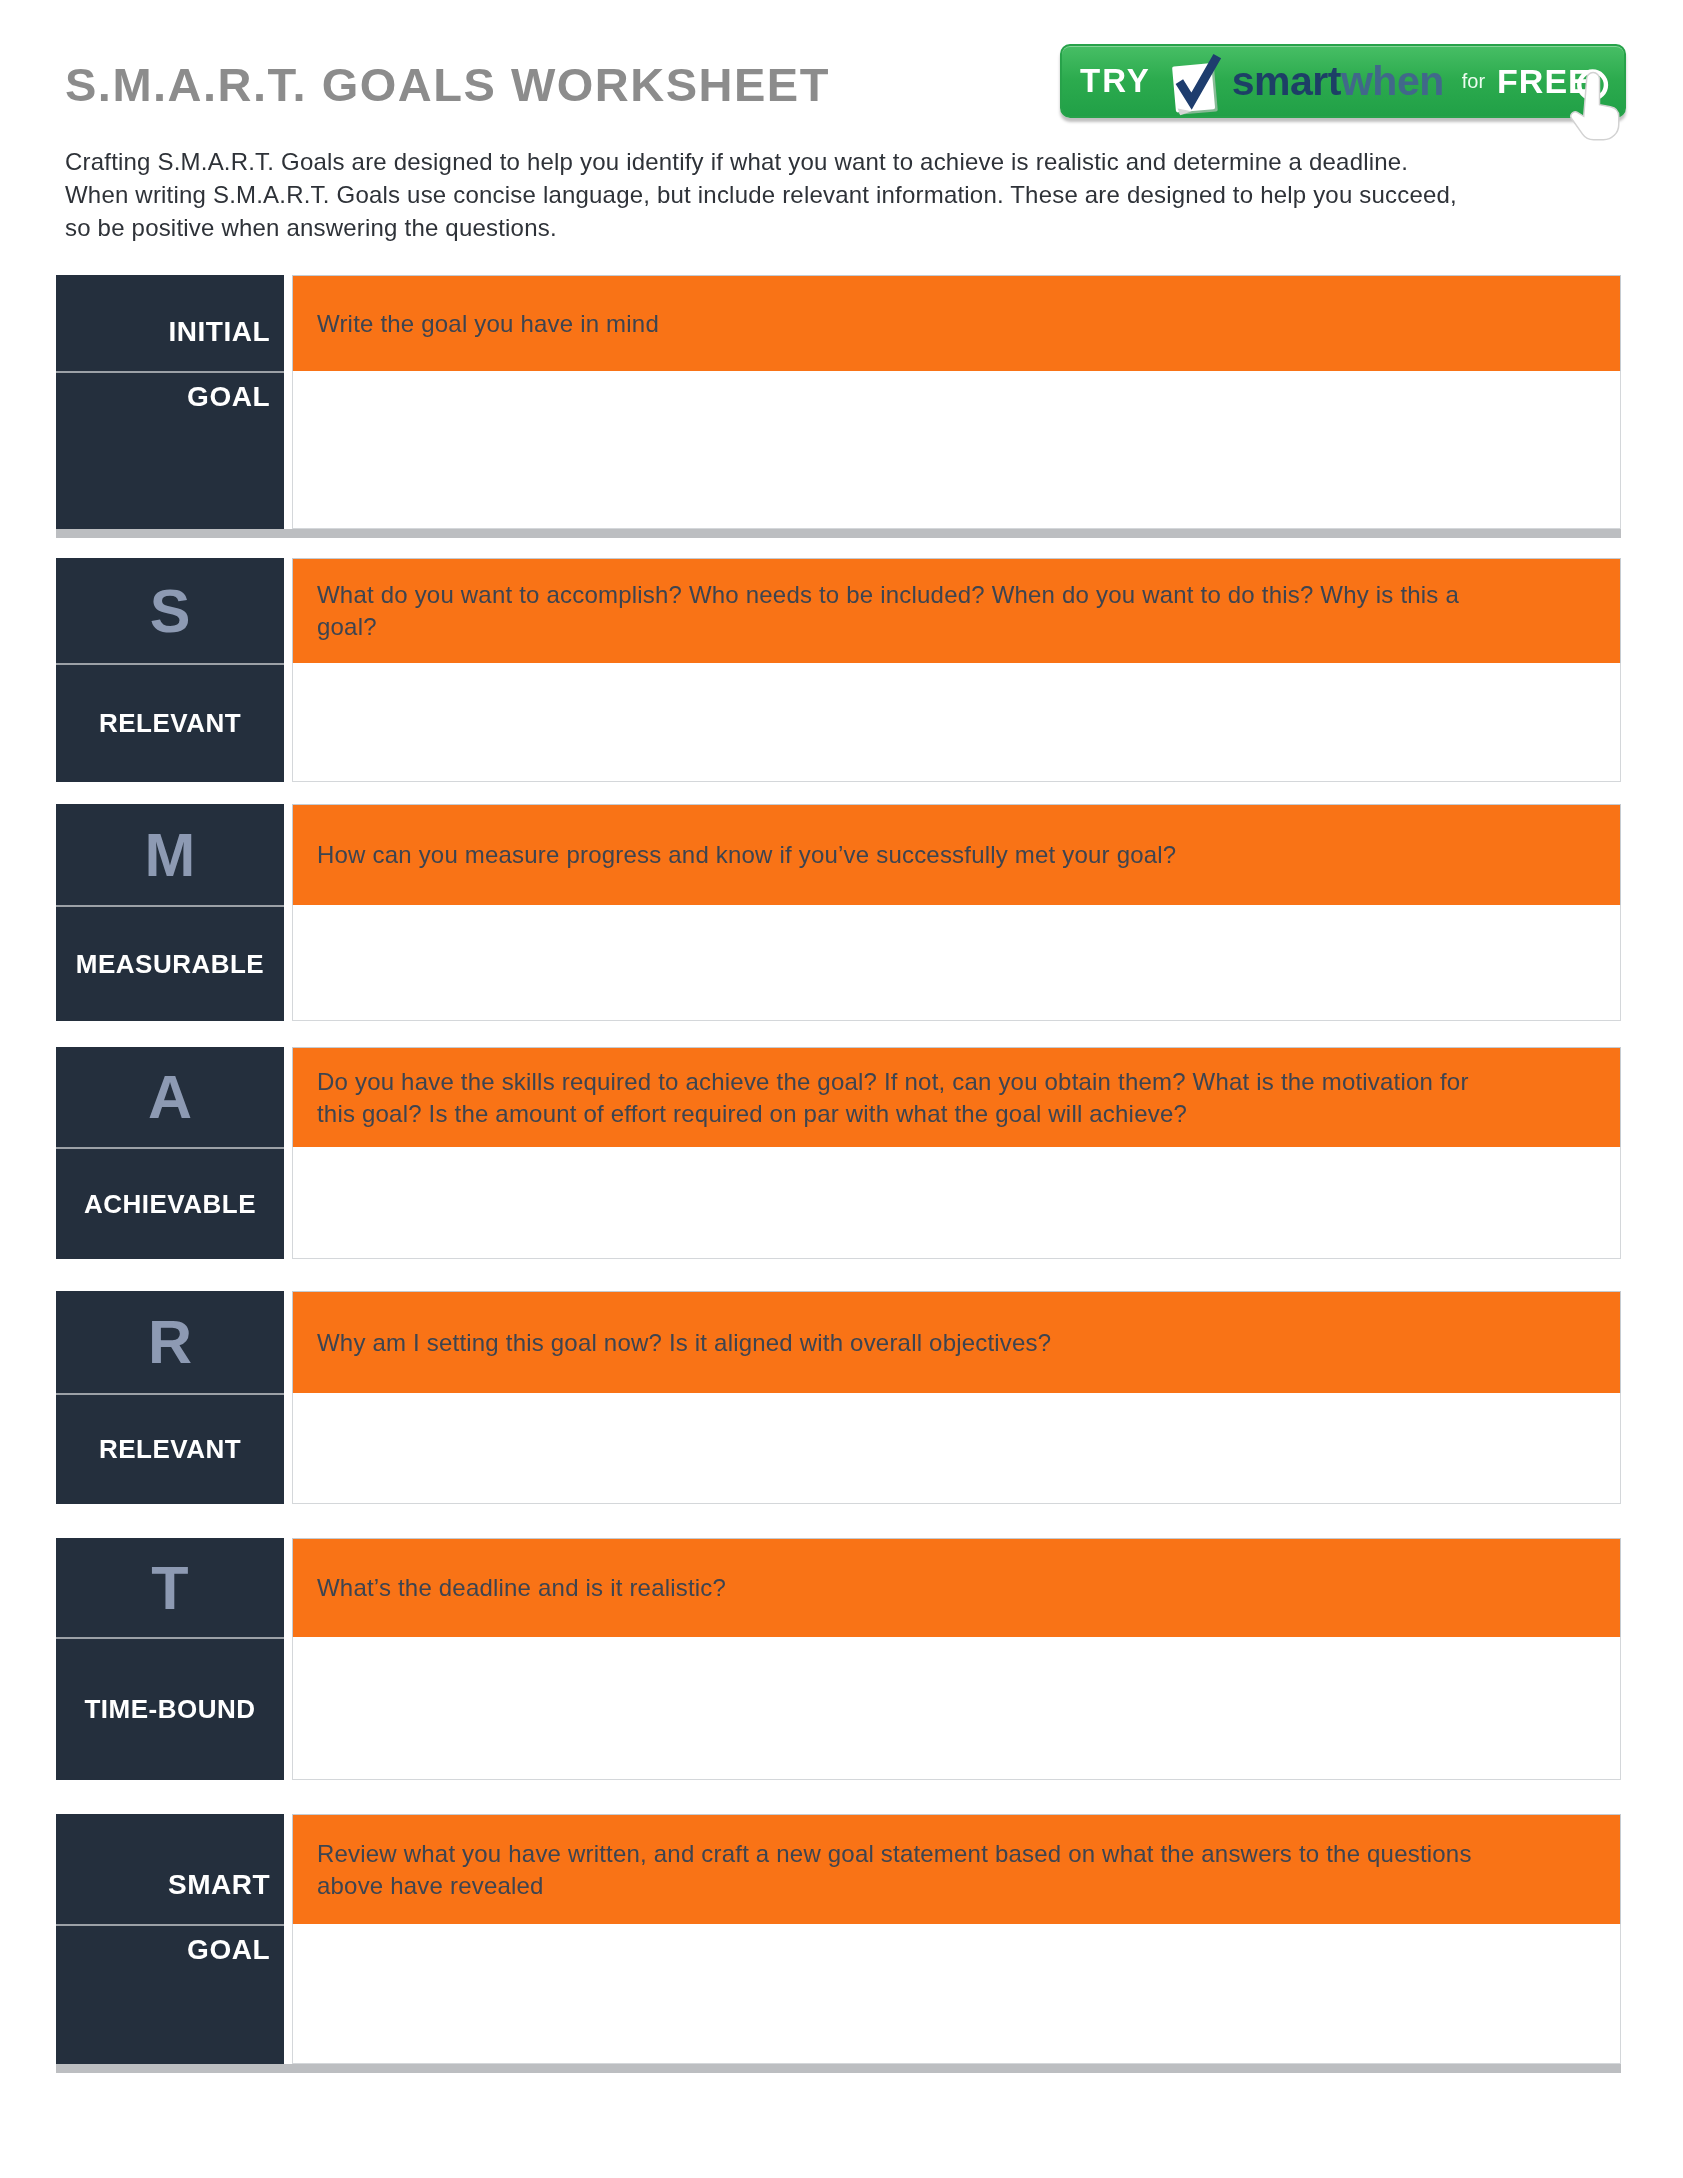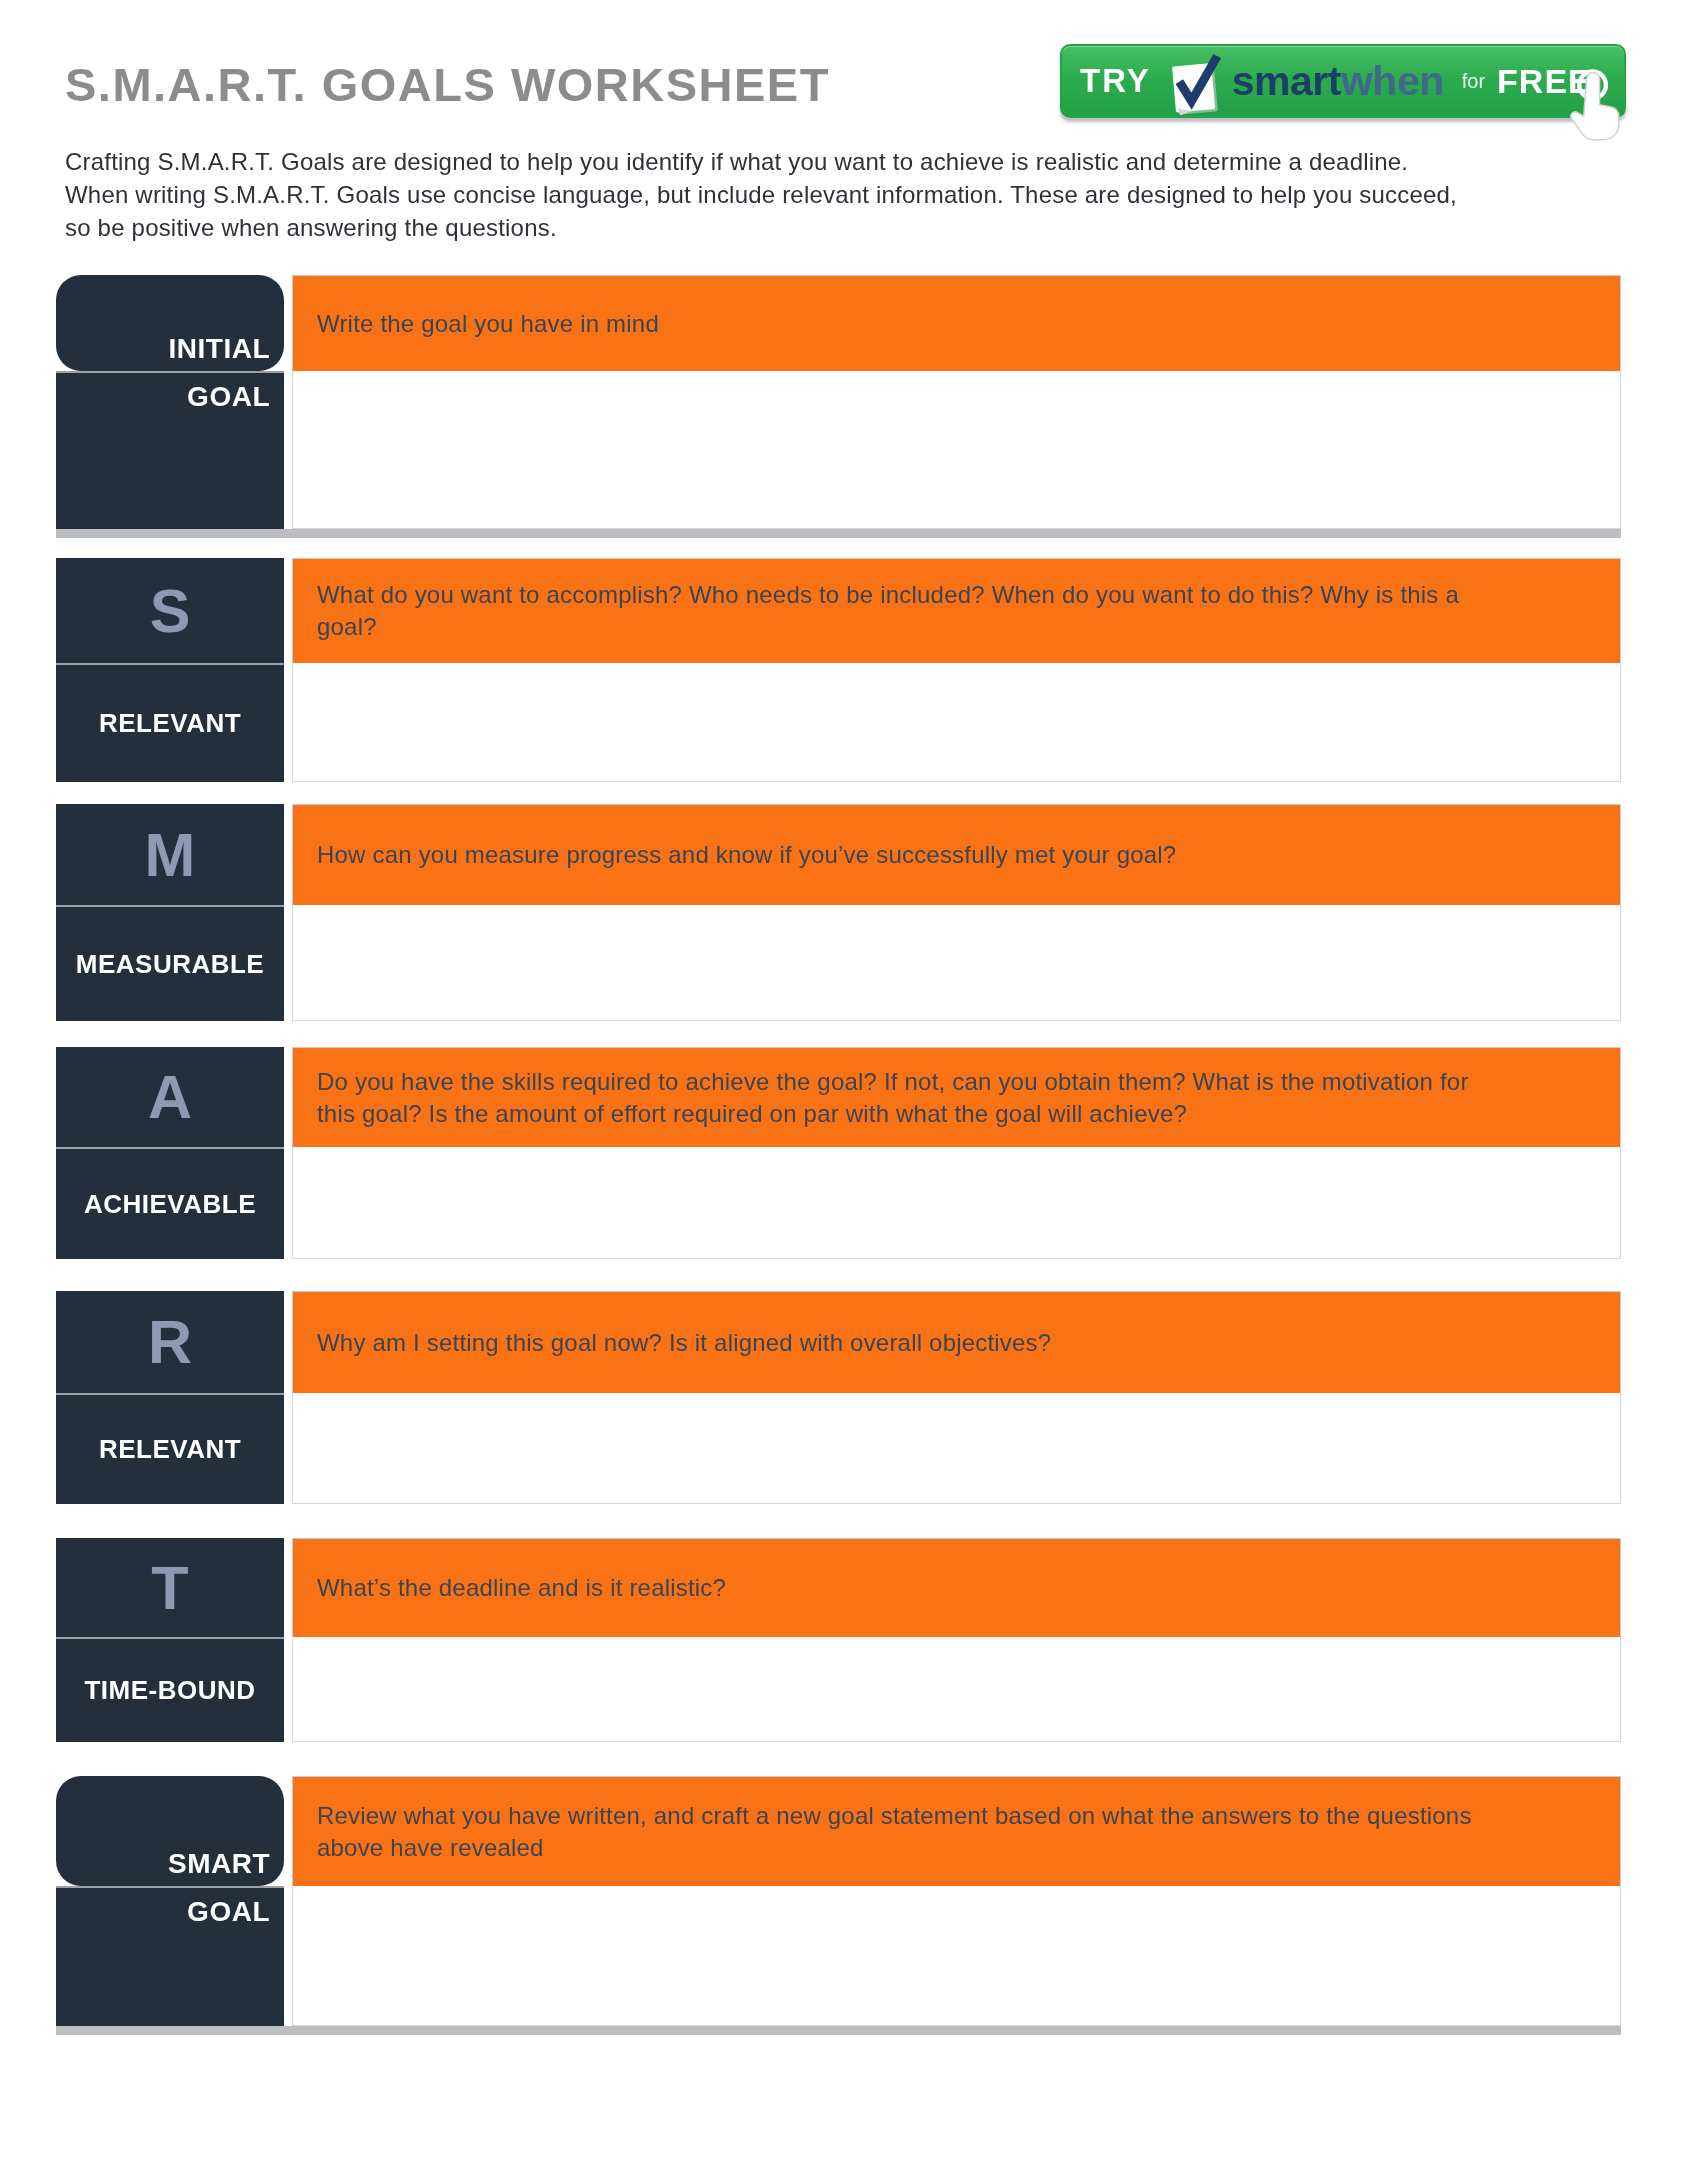--- a/index.html
+++ b/index.html
@@ -85,22 +85,22 @@
   .cell-letter {
     display: flex; align-items: center; justify-content: center;
     font-size: 61px; font-weight: bold; color: #8d9ab3;
   }
   .cell-label {
     display: flex; align-items: center; justify-content: center;
     font-size: 26px; font-weight: bold; letter-spacing: 0.5px;
   }
   .cell-goal-top {
     display: flex; align-items: flex-end; justify-content: flex-end;
-    padding: 0 14px 6px 0;
-    font-size: 28px; font-weight: bold; letter-spacing: 0.5px; border-radius: 25px;
+    padding: 0 14px 23px 0;
+    font-size: 28px; font-weight: bold; letter-spacing: 0.5px;
   }
   .cell-goal-bottom {
     display: flex; align-items: flex-start; justify-content: flex-end;
     padding: 8px 14px 0 16px;
     font-size: 28px; font-weight: bold; letter-spacing: 0.5px;
   }
   .band {
     flex: 1;
     background: #f97316;
     border: 1px solid #c5cbd1;
@@ -226,21 +226,21 @@
       </div>
     </div>
 
     <div class="section" style="margin-bottom:34px;">
       <div class="row q-row" style="height:99px;">
         <div class="dark-cell cell-letter">T</div>
         <div class="band">
           <div class="q-text">What’s the deadline and is it realistic?</div>
         </div>
       </div>
-      <div class="row a-row" style="height:105px;">
+      <div class="row a-row" style="height:143px;">
         <div class="dark-cell cell-label">TIME-BOUND</div>
         <div class="answer"></div>
       </div>
     </div>
 
     <div class="section">
       <div class="row q-row" style="height:110px;">
         <div class="dark-cell cell-goal-top">SMART</div>
         <div class="band">
           <div class="q-text">Review what you have written, and craft a new goal statement based on what the answers to the questions

